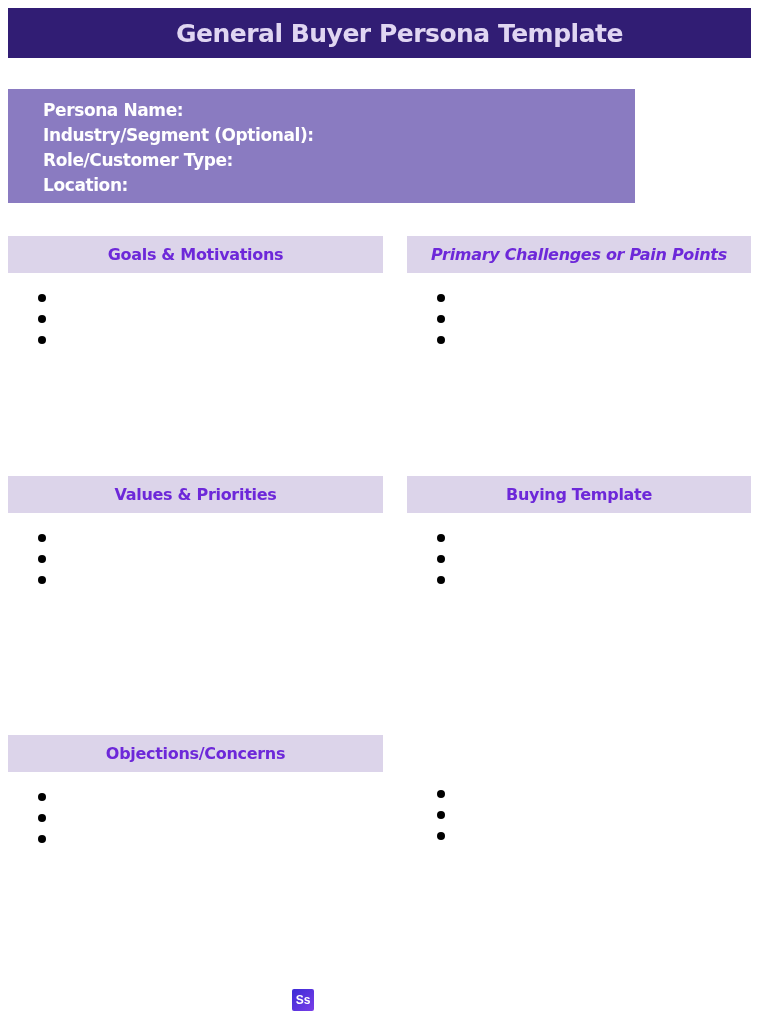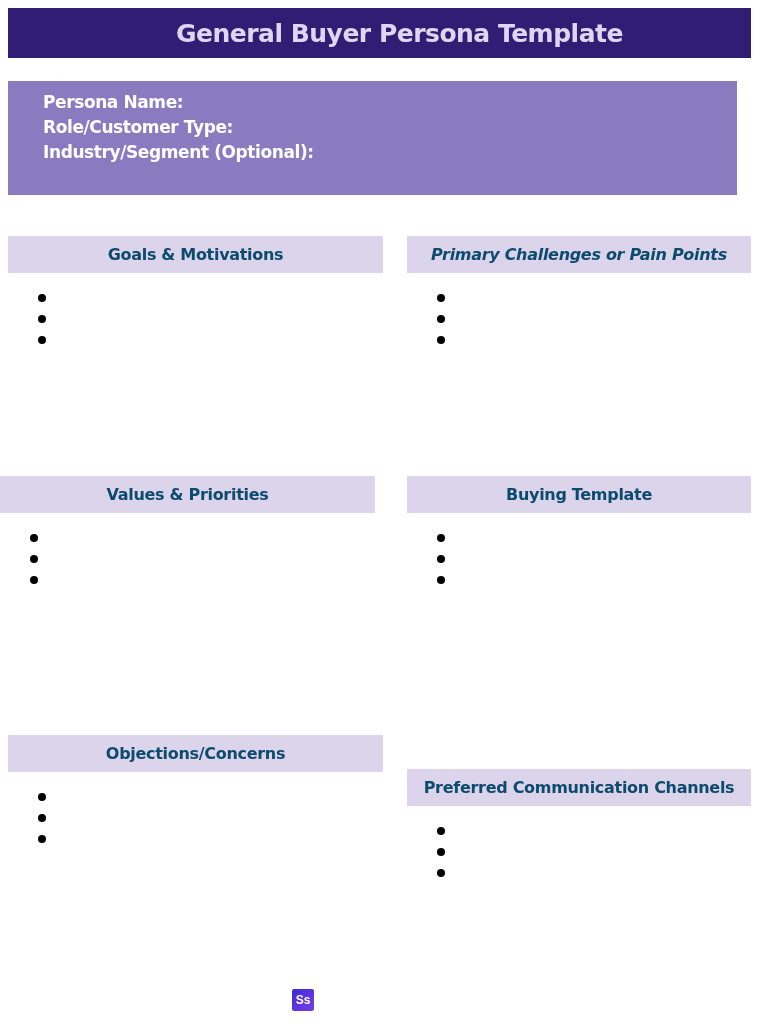--- a/index.html
+++ b/index.html
@@ -1,41 +1,42 @@
 <!DOCTYPE html>
 <html><head>
 <meta charset="utf-8">
 <style>
   html, body { margin: 0; padding: 0; background: #ffffff; }
   body { width: 760px; height: 1024px; position: relative; overflow: hidden; font-family: "Liberation Sans", sans-serif; }
   .title-bar { position: absolute; left: 8px; top: 8px; width: 743px; height: 50px; background: #311d74; display: flex; align-items: center; justify-content: center; }
   .title-bar span { color: #e0d6f2; font-size: 25px; font-weight: bold; font-family: "DejaVu Sans", sans-serif; letter-spacing: -0.5px; padding-left: 40px; }
-  .info-box { position: absolute; left: 8px; top: 81px; width: 729px; height: 114px; background: #8a7bc1; box-sizing: border-box; padding: 9px 0 0 35px; }
+  .info-box { position: absolute; left: 8px; top: 89px; width: 627px; height: 114px; background: #8a7bc1; box-sizing: border-box; padding: 9px 0 0 35px; }
   .info-line { color: #ffffff; font-weight: bold; font-size: 17px; line-height: 25px; font-family: "DejaVu Sans", sans-serif; letter-spacing: -0.4px; }
   .section { position: absolute; width: 375px; }
   .section-head { height: 37px; background: #dcd4ea; display: flex; align-items: center; justify-content: center; }
-  .section-head span { font-weight: bold; font-size: 16px; color: #0c4a6e; font-family: "DejaVu Sans", sans-serif; letter-spacing: -0.3px; }
+  .section-head span { font-weight: bold; font-size: 16px; color: #6d28d9; font-family: "DejaVu Sans", sans-serif; letter-spacing: -0.3px; }
   .bullets { list-style: none; margin: 0; padding: 14px 0 0 30px; }
   .bullets li { height: 21px; display: flex; align-items: center; }
   .dot { width: 8px; height: 8px; border-radius: 50%; background: #000; display: inline-block; }
   .footer { position: absolute; left: 292px; top: 989px; display: flex; align-items: center; }
   .logo { width: 22px; height: 22px; background: linear-gradient(135deg, #3b2bd6, #7a3ee8); color: #fff; font-weight: bold; font-size: 12px; display: flex; align-items: center; justify-content: center; border-radius: 2px; margin-right: 7px; }
   .brand { font-weight: bold; font-size: 19px; color: #111; font-family: "DejaVu Sans", sans-serif; letter-spacing: -0.3px; }
 </style>
 </head>
 <body>
 
 <div class="title-bar">
   <span>General Buyer Persona Template</span>
 </div>
 
 <div class="info-box">
   <div class="info-line">Persona Name:</div>
+  <div class="info-line">Industry/Segment (Optional):</div>
   <div class="info-line">Role/Customer Type:</div>
-  <div class="info-line">Industry/Segment (Optional):</div>
+  <div class="info-line">Location:</div>
 </div>
 
 <div class="section" style="left:8px; top:236px;">
   <div class="section-head">
       <span>Goals &amp; Motivations</span>
     </div>
   <ul class="bullets">
     <li>
         <span class="dot"></span>
       </li>
@@ -58,21 +59,21 @@
       </li>
     <li>
         <span class="dot"></span>
       </li>
     <li>
         <span class="dot"></span>
       </li>
   </ul>
 </div>
 
-<div class="section" style="left:0; top:476px;">
+<div class="section" style="left:8px; top:476px;">
   <div class="section-head">
       <span>Values &amp; Priorities</span>
     </div>
   <ul class="bullets">
     <li>
         <span class="dot"></span>
       </li>
     <li>
         <span class="dot"></span>
       </li>
@@ -110,23 +111,20 @@
     <li>
         <span class="dot"></span>
       </li>
     <li>
         <span class="dot"></span>
       </li>
   </ul>
 </div>
 
 <div class="section" style="left:407px; top:769px; width:344px;">
-  <div class="section-head">
-      <span>Preferred Communication Channels</span>
-    </div>
   <ul class="bullets">
     <li>
         <span class="dot"></span>
       </li>
     <li>
         <span class="dot"></span>
       </li>
     <li>
         <span class="dot"></span>
       </li>

